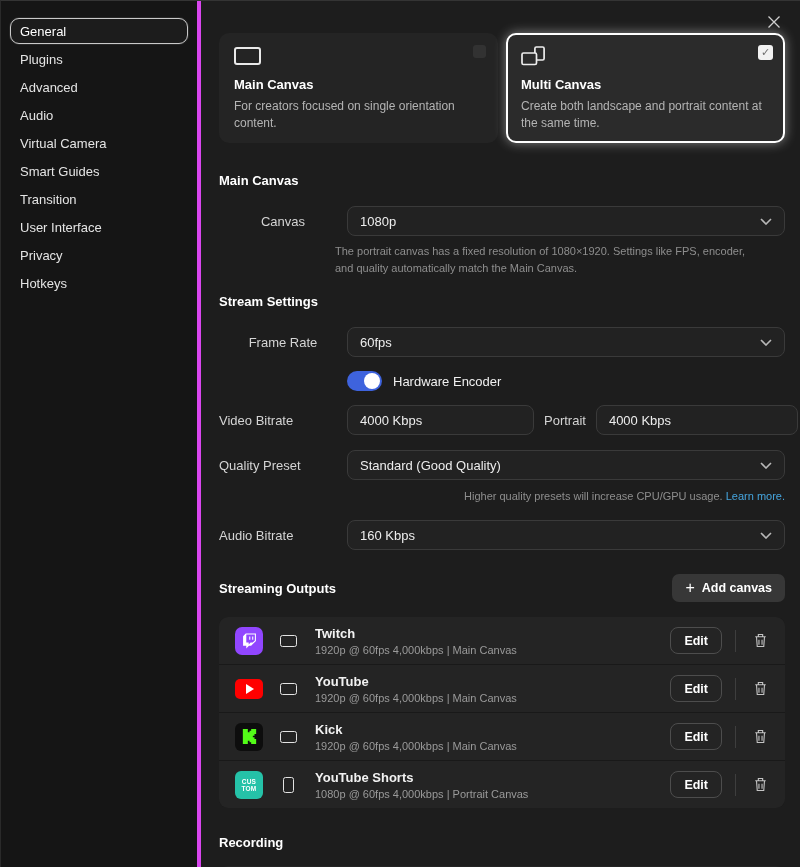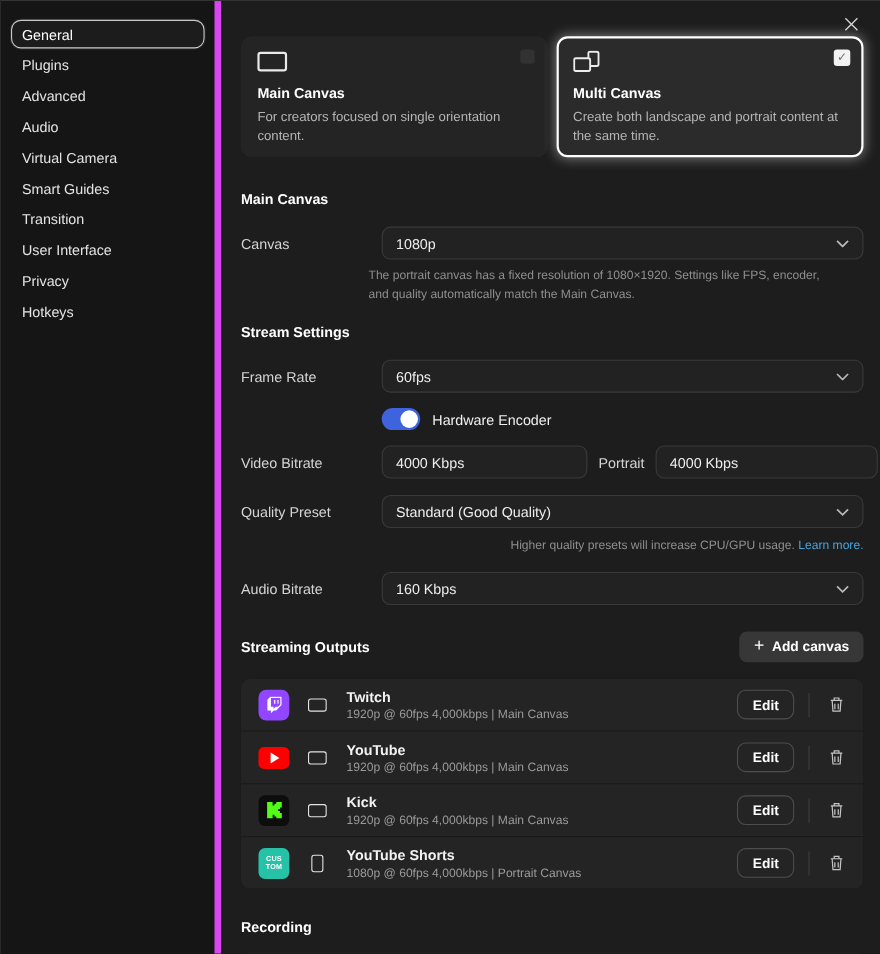--- a/index.html
+++ b/index.html
@@ -3,21 +3,21 @@
 <meta charset="utf-8">
 <style>
   * { margin:0; padding:0; box-sizing:border-box; }
   html,body { width:800px; height:867px; overflow:hidden; background:#101010; }
   body { font-family:"Liberation Sans","DejaVu Sans",sans-serif; color:#e8e8e8; }
 
   .window { display:flex; width:800px; height:867px; background:#1d1d1d;
             border-top:1px solid #343434; border-left:1px solid #2a2a2a; }
 
   
-  .sidebar { width:200px; flex-shrink:0; background:#151515; border-right:6px solid #d946ef;
+  .sidebar { width:200px; flex-shrink:0; background:#151515; border-right:4px solid #d946ef;
              padding-top:17px; }
   .nav-item { height:26px; margin:0 9px 2px 9px; display:flex; align-items:center;
               padding:0 9px; border-radius:9px; border:1px solid transparent;
               font-size:13px; color:#e4e4e4; cursor:default; }
   .nav-item.selected { border-color:#c9c9c9; background:#1c1c1c; color:#fff;
                        box-shadow:0 0 0 1px rgba(255,255,255,0.08); }
 
   
   .main { flex:1; position:relative; padding:32px 15px 0 18px; background:#1d1d1d; overflow:hidden; }
   .close-btn { position:absolute; top:12px; right:17px; width:18px; height:18px;
@@ -63,21 +63,21 @@
             cursor:pointer; flex-shrink:0; }
   .toggle .knob { position:absolute; top:2px; right:2px; width:16px; height:16px;
                   border-radius:50%; background:#fff; }
   .toggle-label { font-size:13px; color:#f0f0f0; }
 
   .bitrate-fields { flex:1; display:flex; align-items:center; }
   .inp-video { width:187px; }
   .lbl-portrait { font-size:13px; color:#d4d4d4; margin:0 10px 0 10px; }
   .inp-portrait { flex:1; min-width:0; }
 
-  .mt14 { margin-top:14px; } .mt15 { margin-top:15px; } .mt18 { margin-top:18px; }
+  .mt14 { margin-top:14px; } .mt15 { margin-top:15px; } .mt18 { margin-top:18px;text-align:center; }
 
   
   .outputs-header { display:flex; align-items:center; justify-content:space-between;
                     margin-top:24px; }
   .add-output-btn { height:28px; background:#373737; border:none; border-radius:7px;
                     display:flex; align-items:center; gap:7px; padding:0 13px; color:#fff;
                     font-size:12.5px; font-weight:700; cursor:pointer;
                     font-family:"Liberation Sans","DejaVu Sans",sans-serif; }
   .add-output-btn .plus { font-size:16px; font-weight:400; line-height:1; margin-top:-1px; }
 

